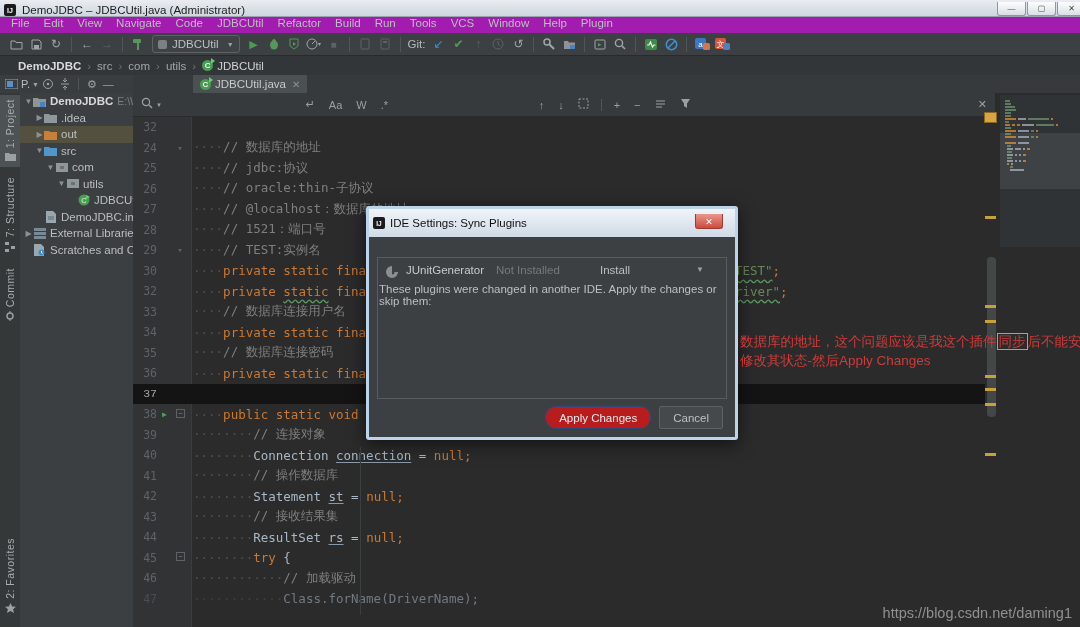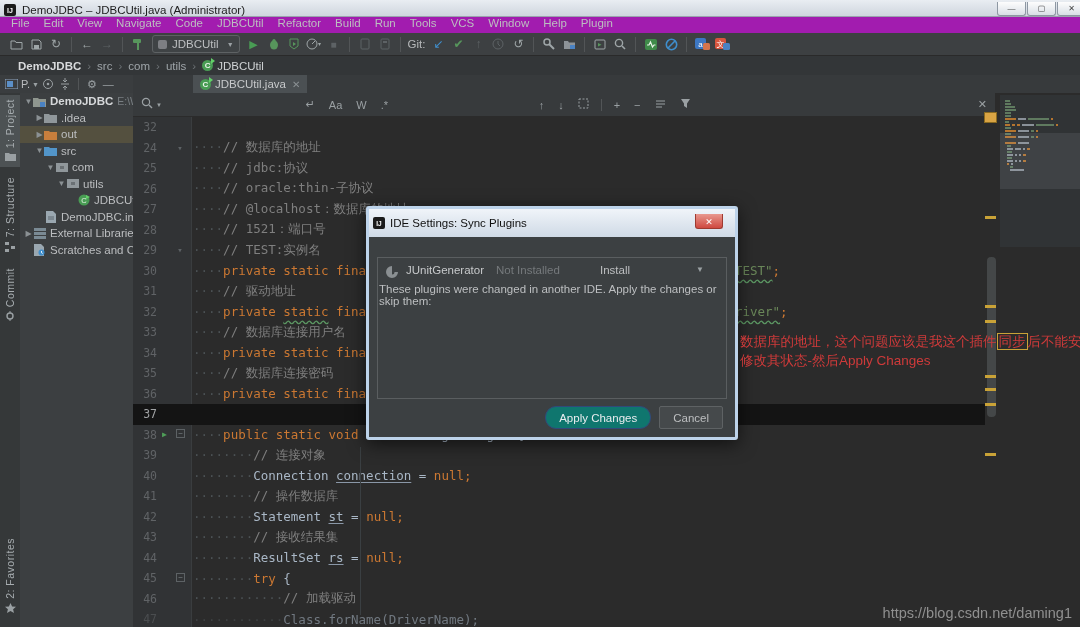--- a/index.html
+++ b/index.html
@@ -498,27 +498,26 @@
   <div id="gutterbg"></div>
   <div id="codelines">
       <div class="cline"><span class="ln">32</span><span class="slotrun"></span><span class="slotfold"></span><span class="ctext"></span></div>
       <div class="cline"><span class="ln">24</span><span class="slotrun"></span><span class="slotfold">▾</span><span class="ctext"><span class="ws">····</span><span class="cmt">// 数据库的地址</span></span></div>
       <div class="cline"><span class="ln">25</span><span class="slotrun"></span><span class="slotfold"></span><span class="ctext"><span class="ws">····</span><span class="cmt">// jdbc:协议</span></span></div>
       <div class="cline"><span class="ln">26</span><span class="slotrun"></span><span class="slotfold"></span><span class="ctext"><span class="ws">····</span><span class="cmt">// oracle:thin-子协议</span></span></div>
       <div class="cline"><span class="ln">27</span><span class="slotrun"></span><span class="slotfold"></span><span class="ctext"><span class="ws">····</span><span class="cmt">// @localhost：数据库的地址</span></span></div>
       <div class="cline"><span class="ln">28</span><span class="slotrun"></span><span class="slotfold"></span><span class="ctext"><span class="ws">····</span><span class="cmt">// 1521：端口号</span></span></div>
       <div class="cline"><span class="ln">29</span><span class="slotrun"></span><span class="slotfold">▾</span><span class="ctext"><span class="ws">····</span><span class="cmt">// TEST:实例名</span></span></div>
       <div class="cline"><span class="ln">30</span><span class="slotrun"></span><span class="slotfold"></span><span class="ctext"><span class="ws">····</span><span class="kw">private static final</span><span class="pln"> String URL = </span><span class="str wavy">"jdbc:oracle:thin:@localhost:1521:TEST"</span><span class="kw">;</span></span></div>
-      <div class="cline"><span class="ln">31</span><span class="slotrun"></span><span class="slotfold"></span><span class="ctext"><span class="ws">····</span><span class="cmt">// 驱动地址</span></span></div>
       <div class="cline"><span class="ln">32</span><span class="slotrun"></span><span class="slotfold"></span><span class="ctext"><span class="ws">····</span><span class="kw">private </span><span class="kw wavy">static</span><span class="kw"> final</span><span class="pln"> String DriverName = </span><span class="str wavy">"oracle.jdbc.driver.OracleDriver"</span><span class="kw">;</span></span></div>
       <div class="cline"><span class="ln">33</span><span class="slotrun"></span><span class="slotfold"></span><span class="ctext"><span class="ws">····</span><span class="cmt">// 数据库连接用户名</span></span></div>
       <div class="cline"><span class="ln">34</span><span class="slotrun"></span><span class="slotfold"></span><span class="ctext"><span class="ws">····</span><span class="kw">private static final</span><span class="pln"> String UserName = </span><span class="str">"scott"</span><span class="kw">;</span></span></div>
       <div class="cline"><span class="ln">35</span><span class="slotrun"></span><span class="slotfold"></span><span class="ctext"><span class="ws">····</span><span class="cmt">// 数据库连接密码</span></span></div>
       <div class="cline"><span class="ln">36</span><span class="slotrun"></span><span class="slotfold"></span><span class="ctext"><span class="ws">····</span><span class="kw">private static final</span><span class="pln"> String PassWord = </span><span class="str">"tiger"</span><span class="kw">;</span></span></div>
-      <div class="cline caret"><span class="ln" style="color: rgb(161, 163, 165);">37</span><span class="slotrun"></span><span class="slotfold"></span><span class="ctext"></span></div>
+      <div class="cline caret"><span class="ln" style="color: rgb(161, 163, 165); font-family: Liberation Mono, monospace;">37</span><span class="slotrun"></span><span class="slotfold"></span><span class="ctext"></span></div>
       <div class="cline"><span class="ln">38</span><span class="slotrun">▶</span><span class="slotfold"><svg width="9" height="9">
             <rect x="0.5" y="0.5" width="8" height="8" fill="none" stroke="#5d6265"></rect>
             <path d="M2.5 4.5h4" stroke="#5d6265"></path>
           </svg></span><span class="ctext"><span class="ws">····</span><span class="kw">public static void </span><span class="pln">main(String[] args) {</span></span></div>
       <div class="cline"><span class="ln">39</span><span class="slotrun"></span><span class="slotfold"></span><span class="ctext"><span class="ws">········</span><span class="cmt">// 连接对象</span></span></div>
       <div class="cline"><span class="ln">40</span><span class="slotrun"></span><span class="slotfold"></span><span class="ctext"><span class="ws">········</span><span class="typ">Connection </span><span class="var">connection</span><span class="pln"> = </span><span class="kw">null;</span></span></div>
       <div class="cline"><span class="ln">41</span><span class="slotrun"></span><span class="slotfold"></span><span class="ctext"><span class="ws">········</span><span class="cmt">// 操作数据库</span></span></div>
       <div class="cline"><span class="ln">42</span><span class="slotrun"></span><span class="slotfold"></span><span class="ctext"><span class="ws">········</span><span class="typ">Statement </span><span class="var">st</span><span class="pln"> = </span><span class="kw">null;</span></span></div>
       <div class="cline"><span class="ln">43</span><span class="slotrun"></span><span class="slotfold"></span><span class="ctext"><span class="ws">········</span><span class="cmt">// 接收结果集</span></span></div>
       <div class="cline"><span class="ln">44</span><span class="slotrun"></span><span class="slotfold"></span><span class="ctext"><span class="ws">········</span><span class="typ">ResultSet </span><span class="var">rs</span><span class="pln"> = </span><span class="kw">null;</span></span></div>
@@ -654,21 +653,21 @@
         <span class="picon"><svg width="12" height="12">
               <path d="M6 0a6 6 0 1 0 6 6H8.5A2.5 2.5 0 0 1 6 8.5z" fill="#8a8f92"></path>
             </svg></span>
         <span class="pname">JUnitGenerator</span>
         <span class="pstat">Not Installed</span>
         <span class="pact">Install</span>
         <span class="pcar">▼</span>
       </div>
     </div>
     <div id="dlgbtns">
-      <span class="btn" id="applybtn" style="background: #0f766e; border-radius: 11px;">Apply Changes</span>
+      <span class="btn" id="applybtn" style="background: #b91c1c; border-radius: 11px;">Apply Changes</span>
       <span class="btn" id="cancelbtn">Cancel</span>
     </div>
   </div>
 
   <div id="annot" style="color: rgb(207, 58, 58);">
     <div><span>数据库的地址，这个问题应该是我这个插件</span><span class="hl">同步</span><span>后不能安装</span></div>
     <div>修改其状态-然后Apply Changes</div>
   </div>
 
   <div id="watermark">https://blog.csdn.net/daming1</div>

